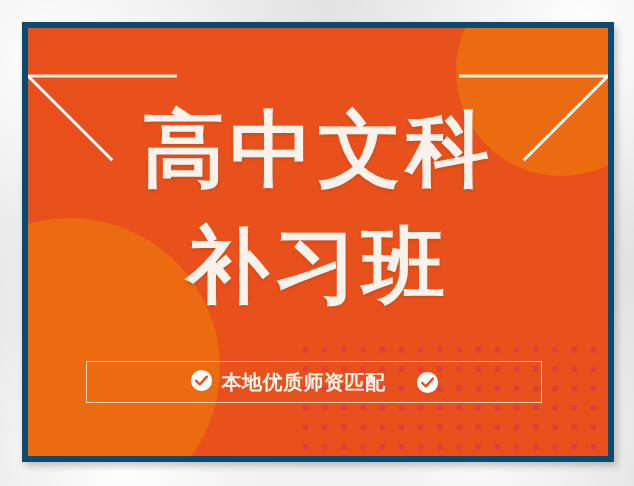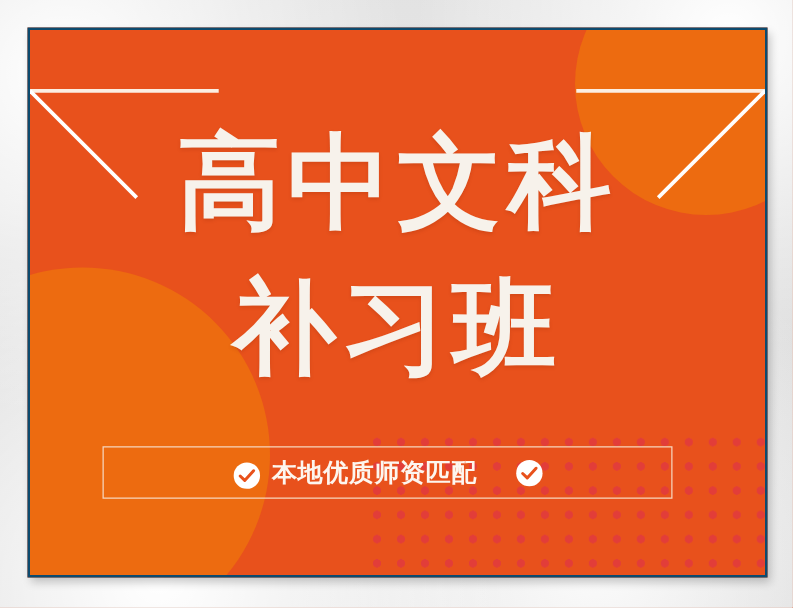--- a/index.html
+++ b/index.html
@@ -22,21 +22,21 @@
       radial-gradient(circle at 75% 92%, #fbfbfb 0%, rgba(255,255,255,0) 38%),
       radial-gradient(circle at 50% 50%, #ededed 0%, #dcdcdc 100%);
   }
 
   
   #poster {
     position:absolute;
     left:22px; top:22px;
     width:592px; height:440px;
     background:#e8511c;
-    border:2px solid #0c4a6e;
+    border:6px solid #0c4a6e;
     overflow:hidden;
     box-shadow:3px 4px 7px rgba(0,0,0,0.22);
   }
 
   
   .blob { position:absolute; border-radius:50%; background:#ed6b10; }
   #blob-top-right { width:210px; height:210px; right:-58px; top:-62px; }
   #blob-bottom-left { width:300px; height:300px; left:-108px; top:190px; }
 
   
@@ -79,21 +79,21 @@
   #features {
     position:absolute;
     left:58px; top:333px;
     width:456px; height:42px;
     border:1.6px solid #f6d6bd;
     display:flex;
     align-items:center;
     justify-content:center;
     gap:30px;
   }
-  .feature { display:flex; align-items:flex-end; gap:9px; }
+  .feature { display:flex; align-items:flex-start; gap:9px; }
   .feature-label {
     color:#fdf6ef;
     font-family:"DejaVu Sans", sans-serif;
     font-size:20px;
     font-weight:bold;
     letter-spacing:.5px;
     white-space:nowrap;
   }
   .check-icon { flex:none; width:23px; height:23px; display:block; }
 </style>

